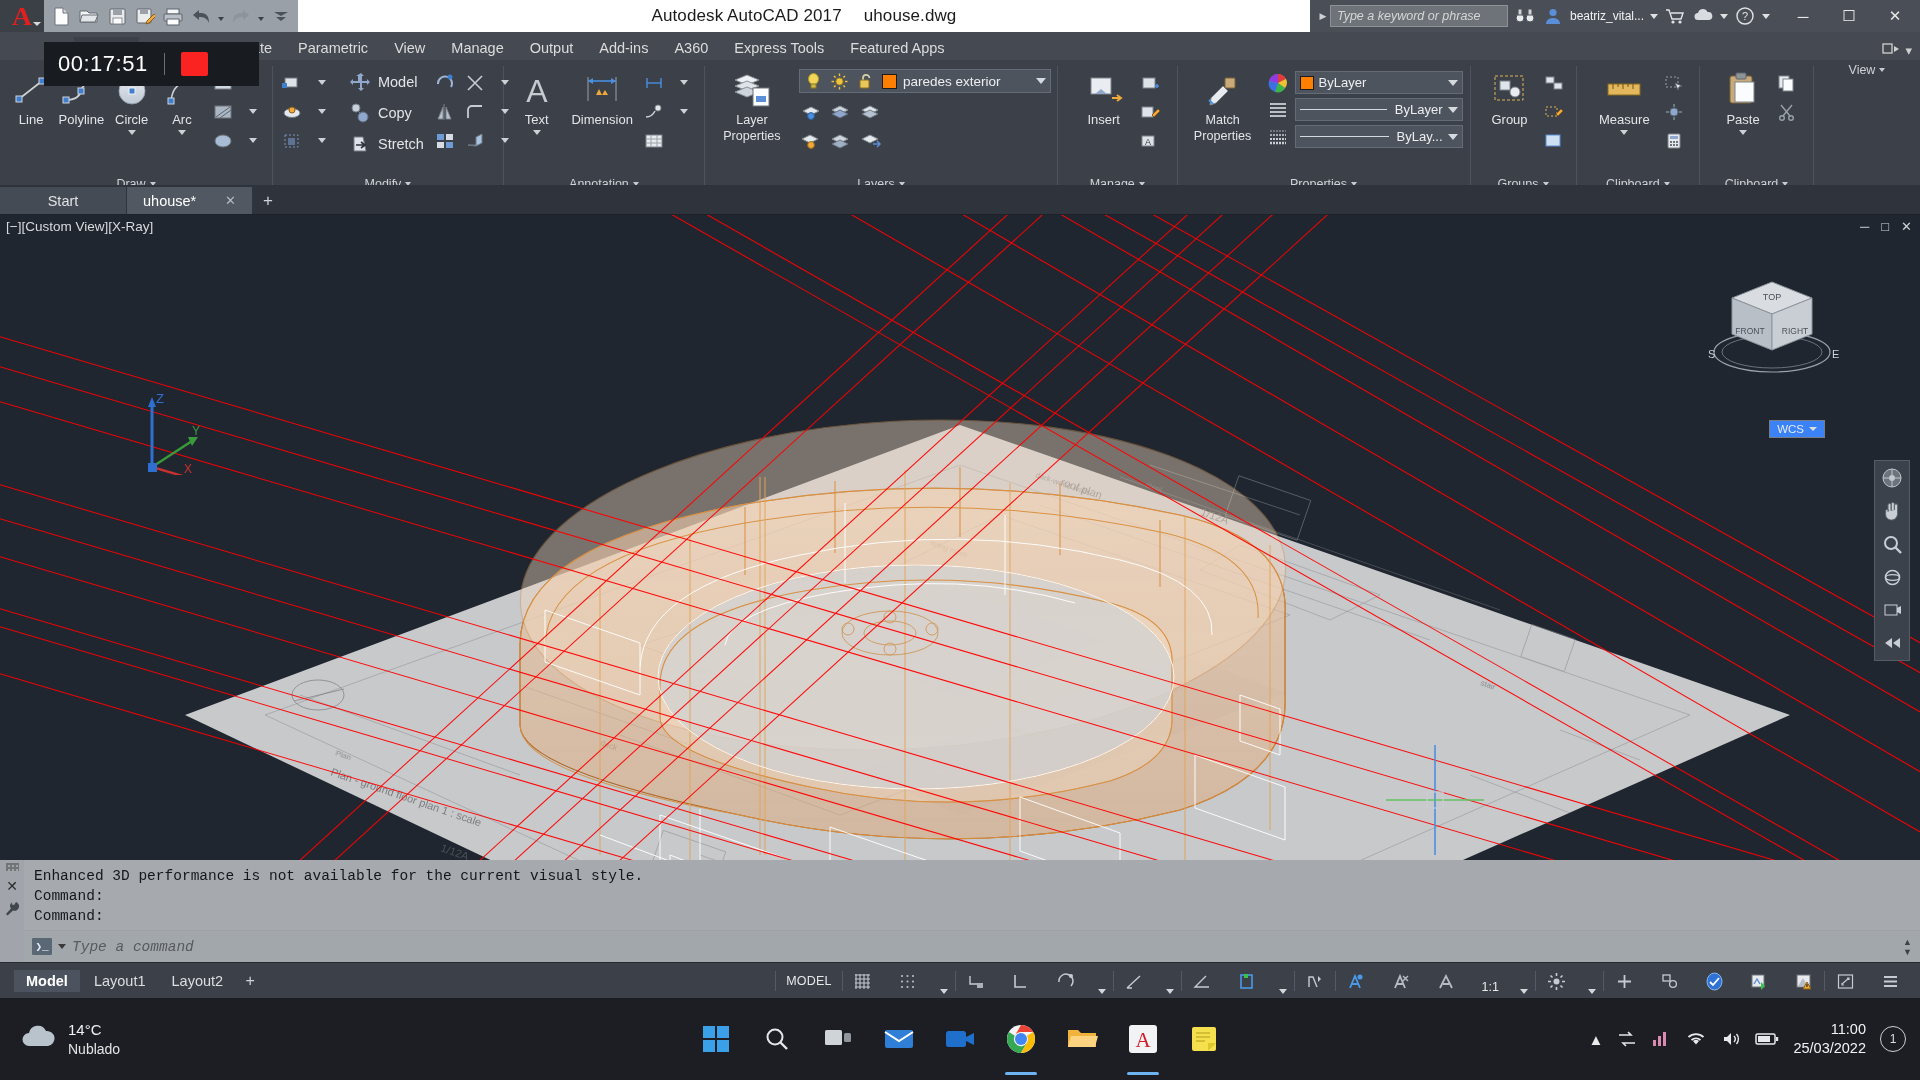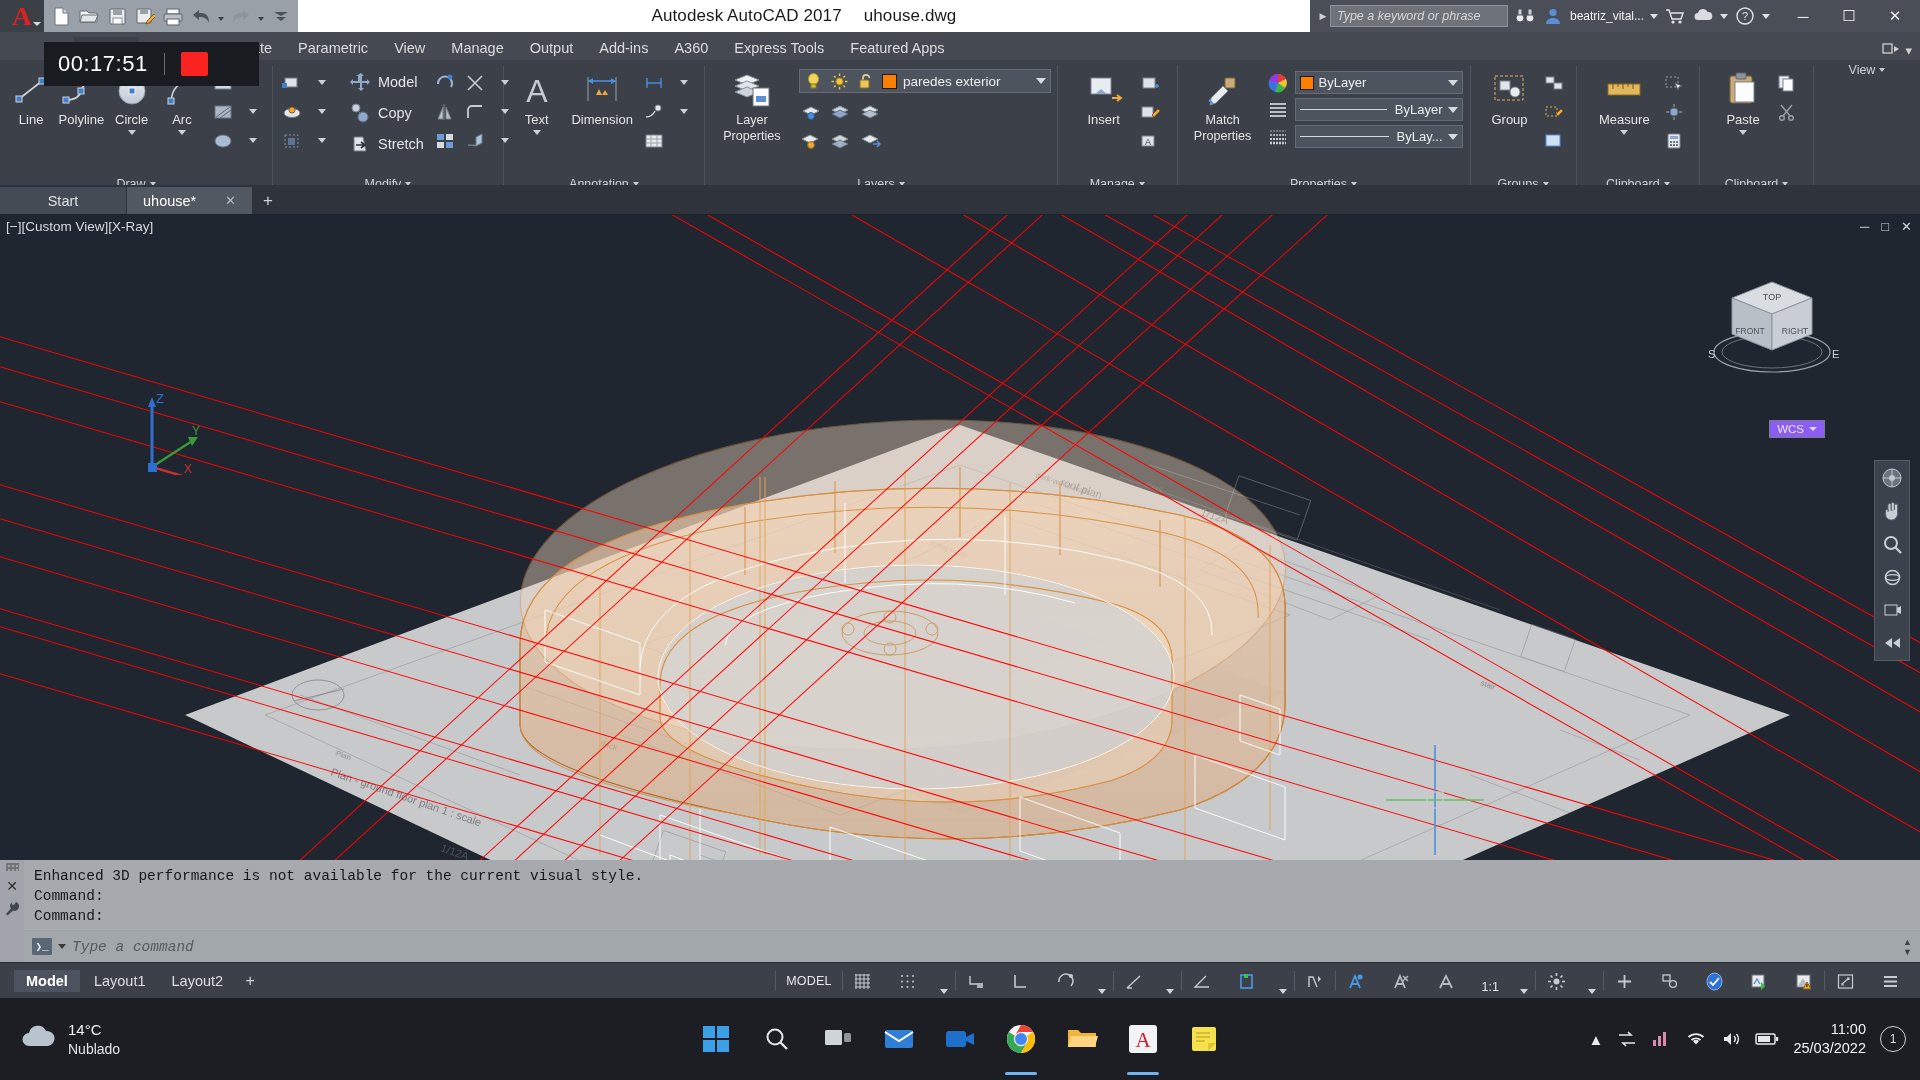--- a/index.html
+++ b/index.html
@@ -169,21 +169,21 @@
   }
   .vp-winbtns { position: absolute; top: 4px; right: 8px; display: flex; gap: 12px; z-index: 20; color: #d0d3d7; font-size: 13px; }
 
   
   .ucs { position: absolute; left: 140px; top: 170px; z-index: 15; }
 
   
   .viewcube { position: absolute; right: 70px; top: 55px; z-index: 18; }
   .wcs-tag {
     position: absolute; right: 95px; top: 205px; z-index: 18;
-    background: #8b5cf6; border: 1px solid #777d87; color: #e8eaec;
+    background: #3b82f6; border: 1px solid #777d87; color: #e8eaec;
     font-size: 11.5px; padding: 2px 7px; display: flex; gap: 5px; align-items: center;
   }
   .wcs-tag i { border-left: 4px solid transparent; border-right: 4px solid transparent; border-top: 4px solid #dcdee1; }
 
   
   .navbar {
     position: absolute; right: 10px; top: 245px; width: 36px;
     background: #3c424b; border: 1px solid #565c66; z-index: 18;
     display: flex; flex-direction: column; align-items: center; padding: 5px 0; gap: 9px;
   }

